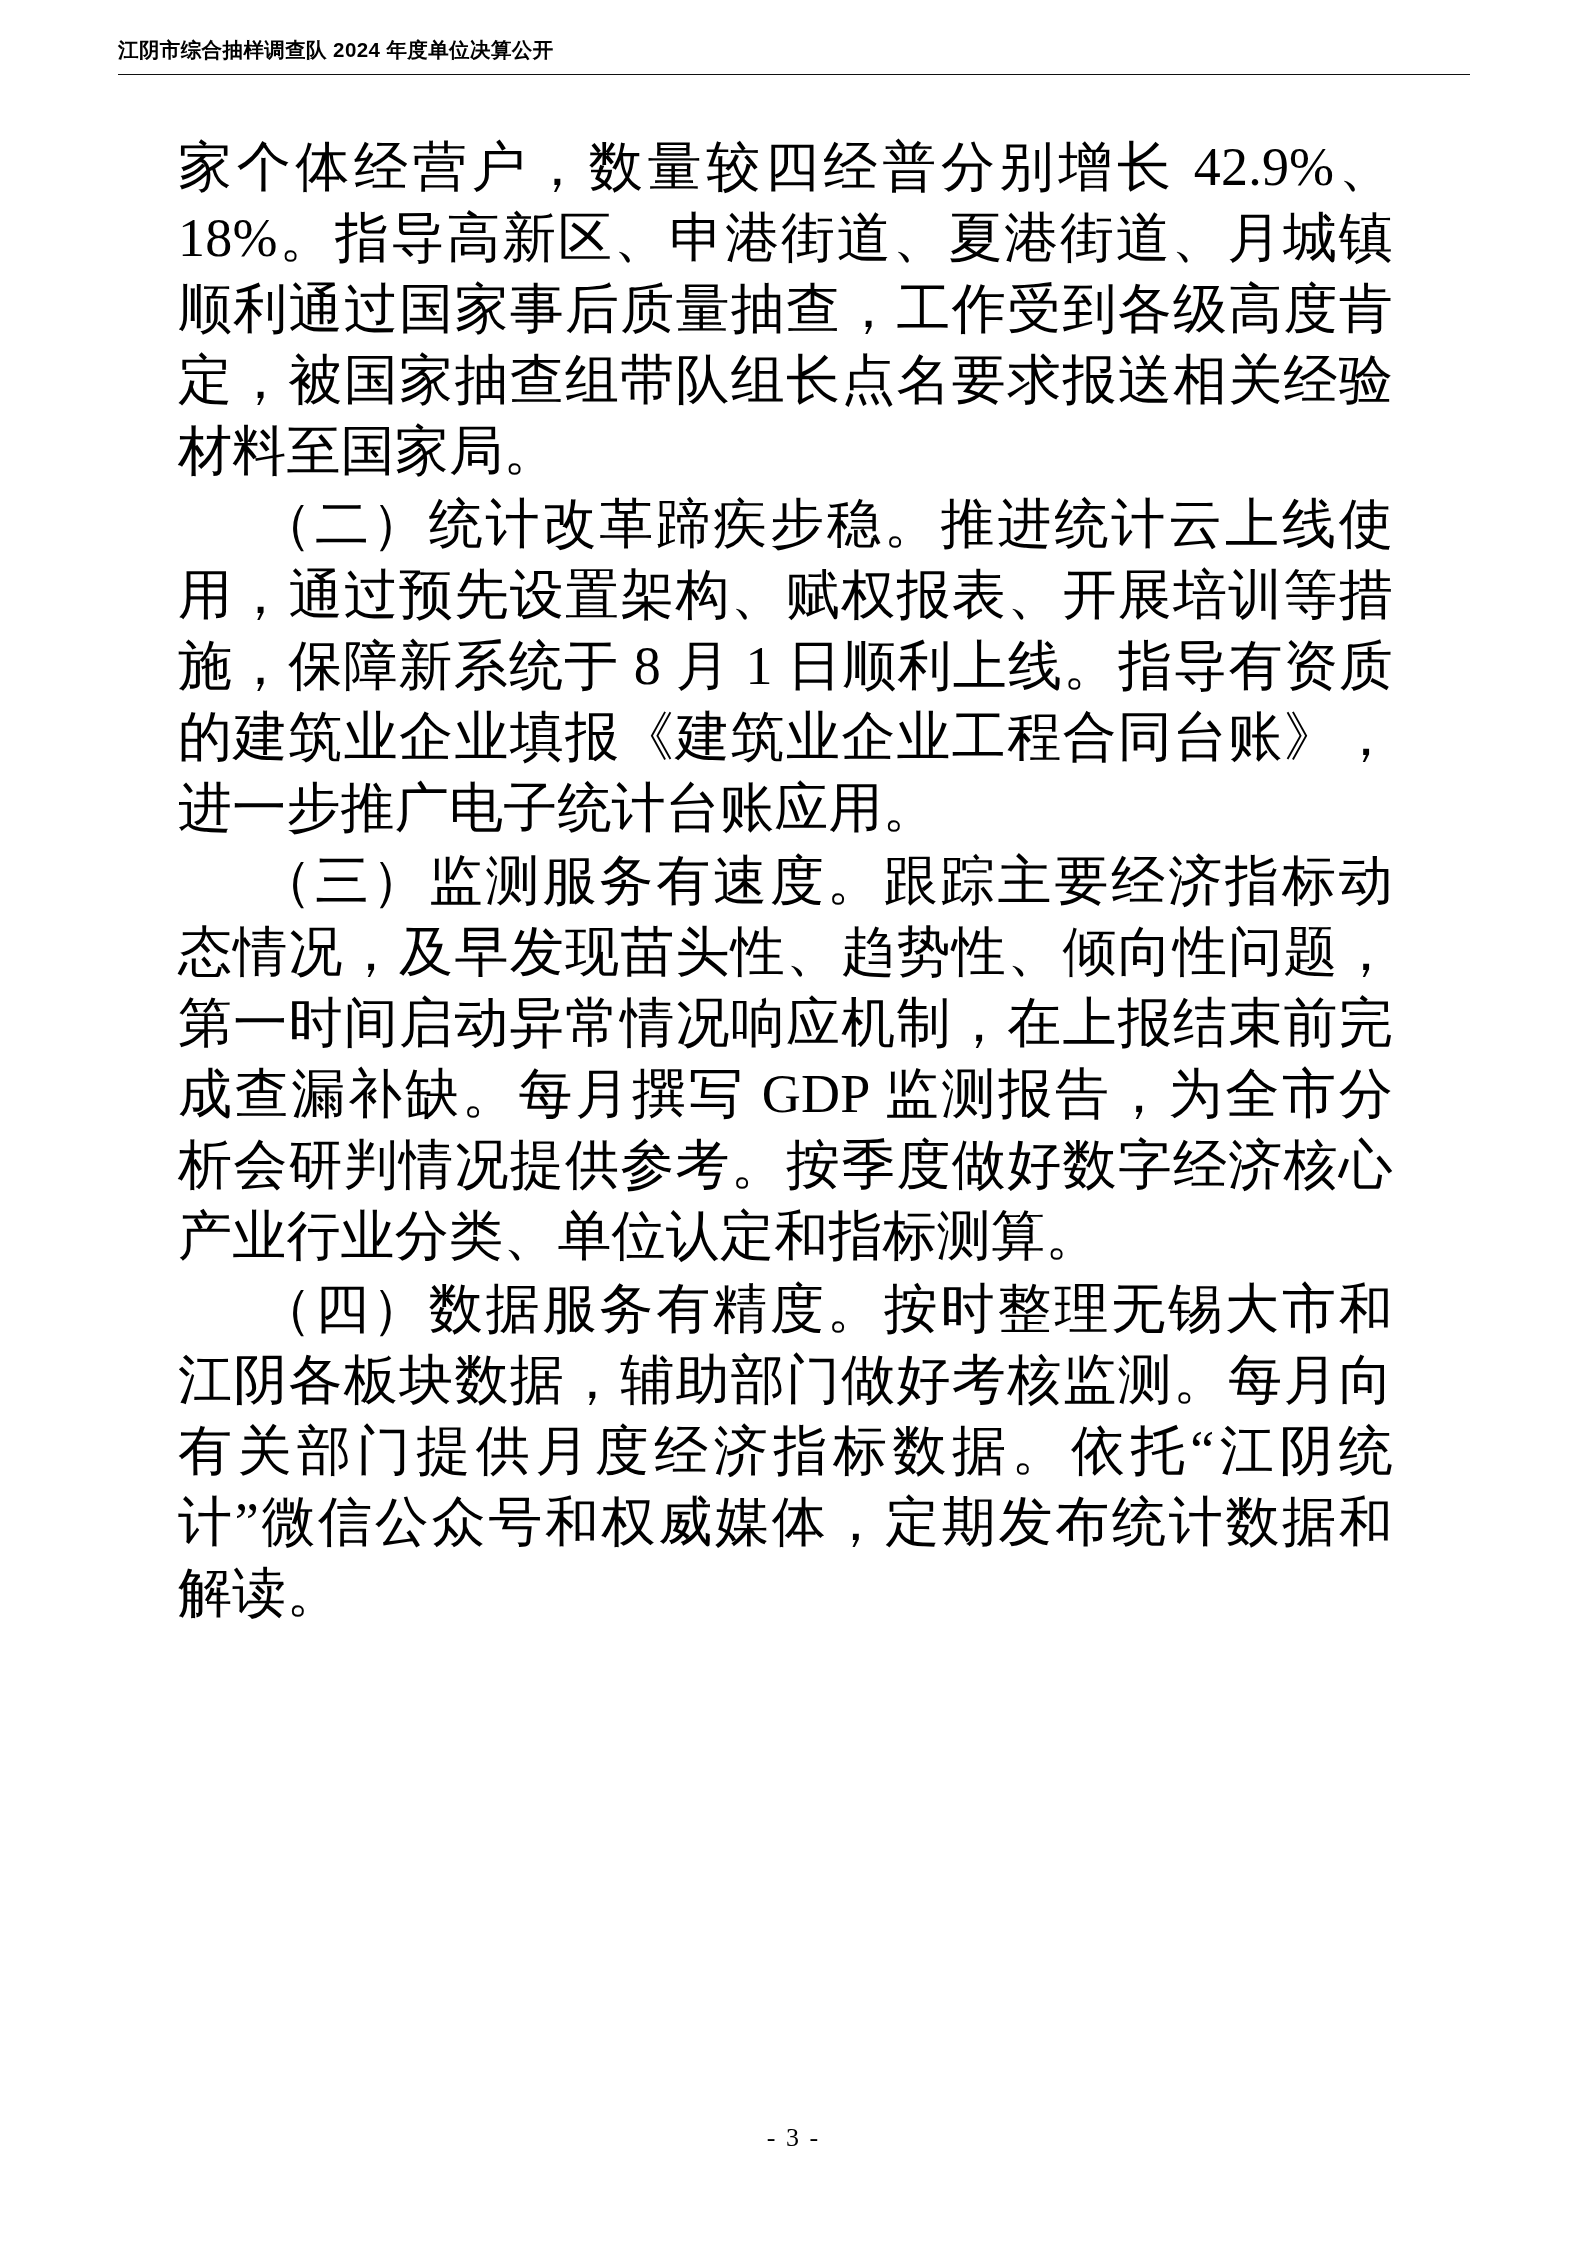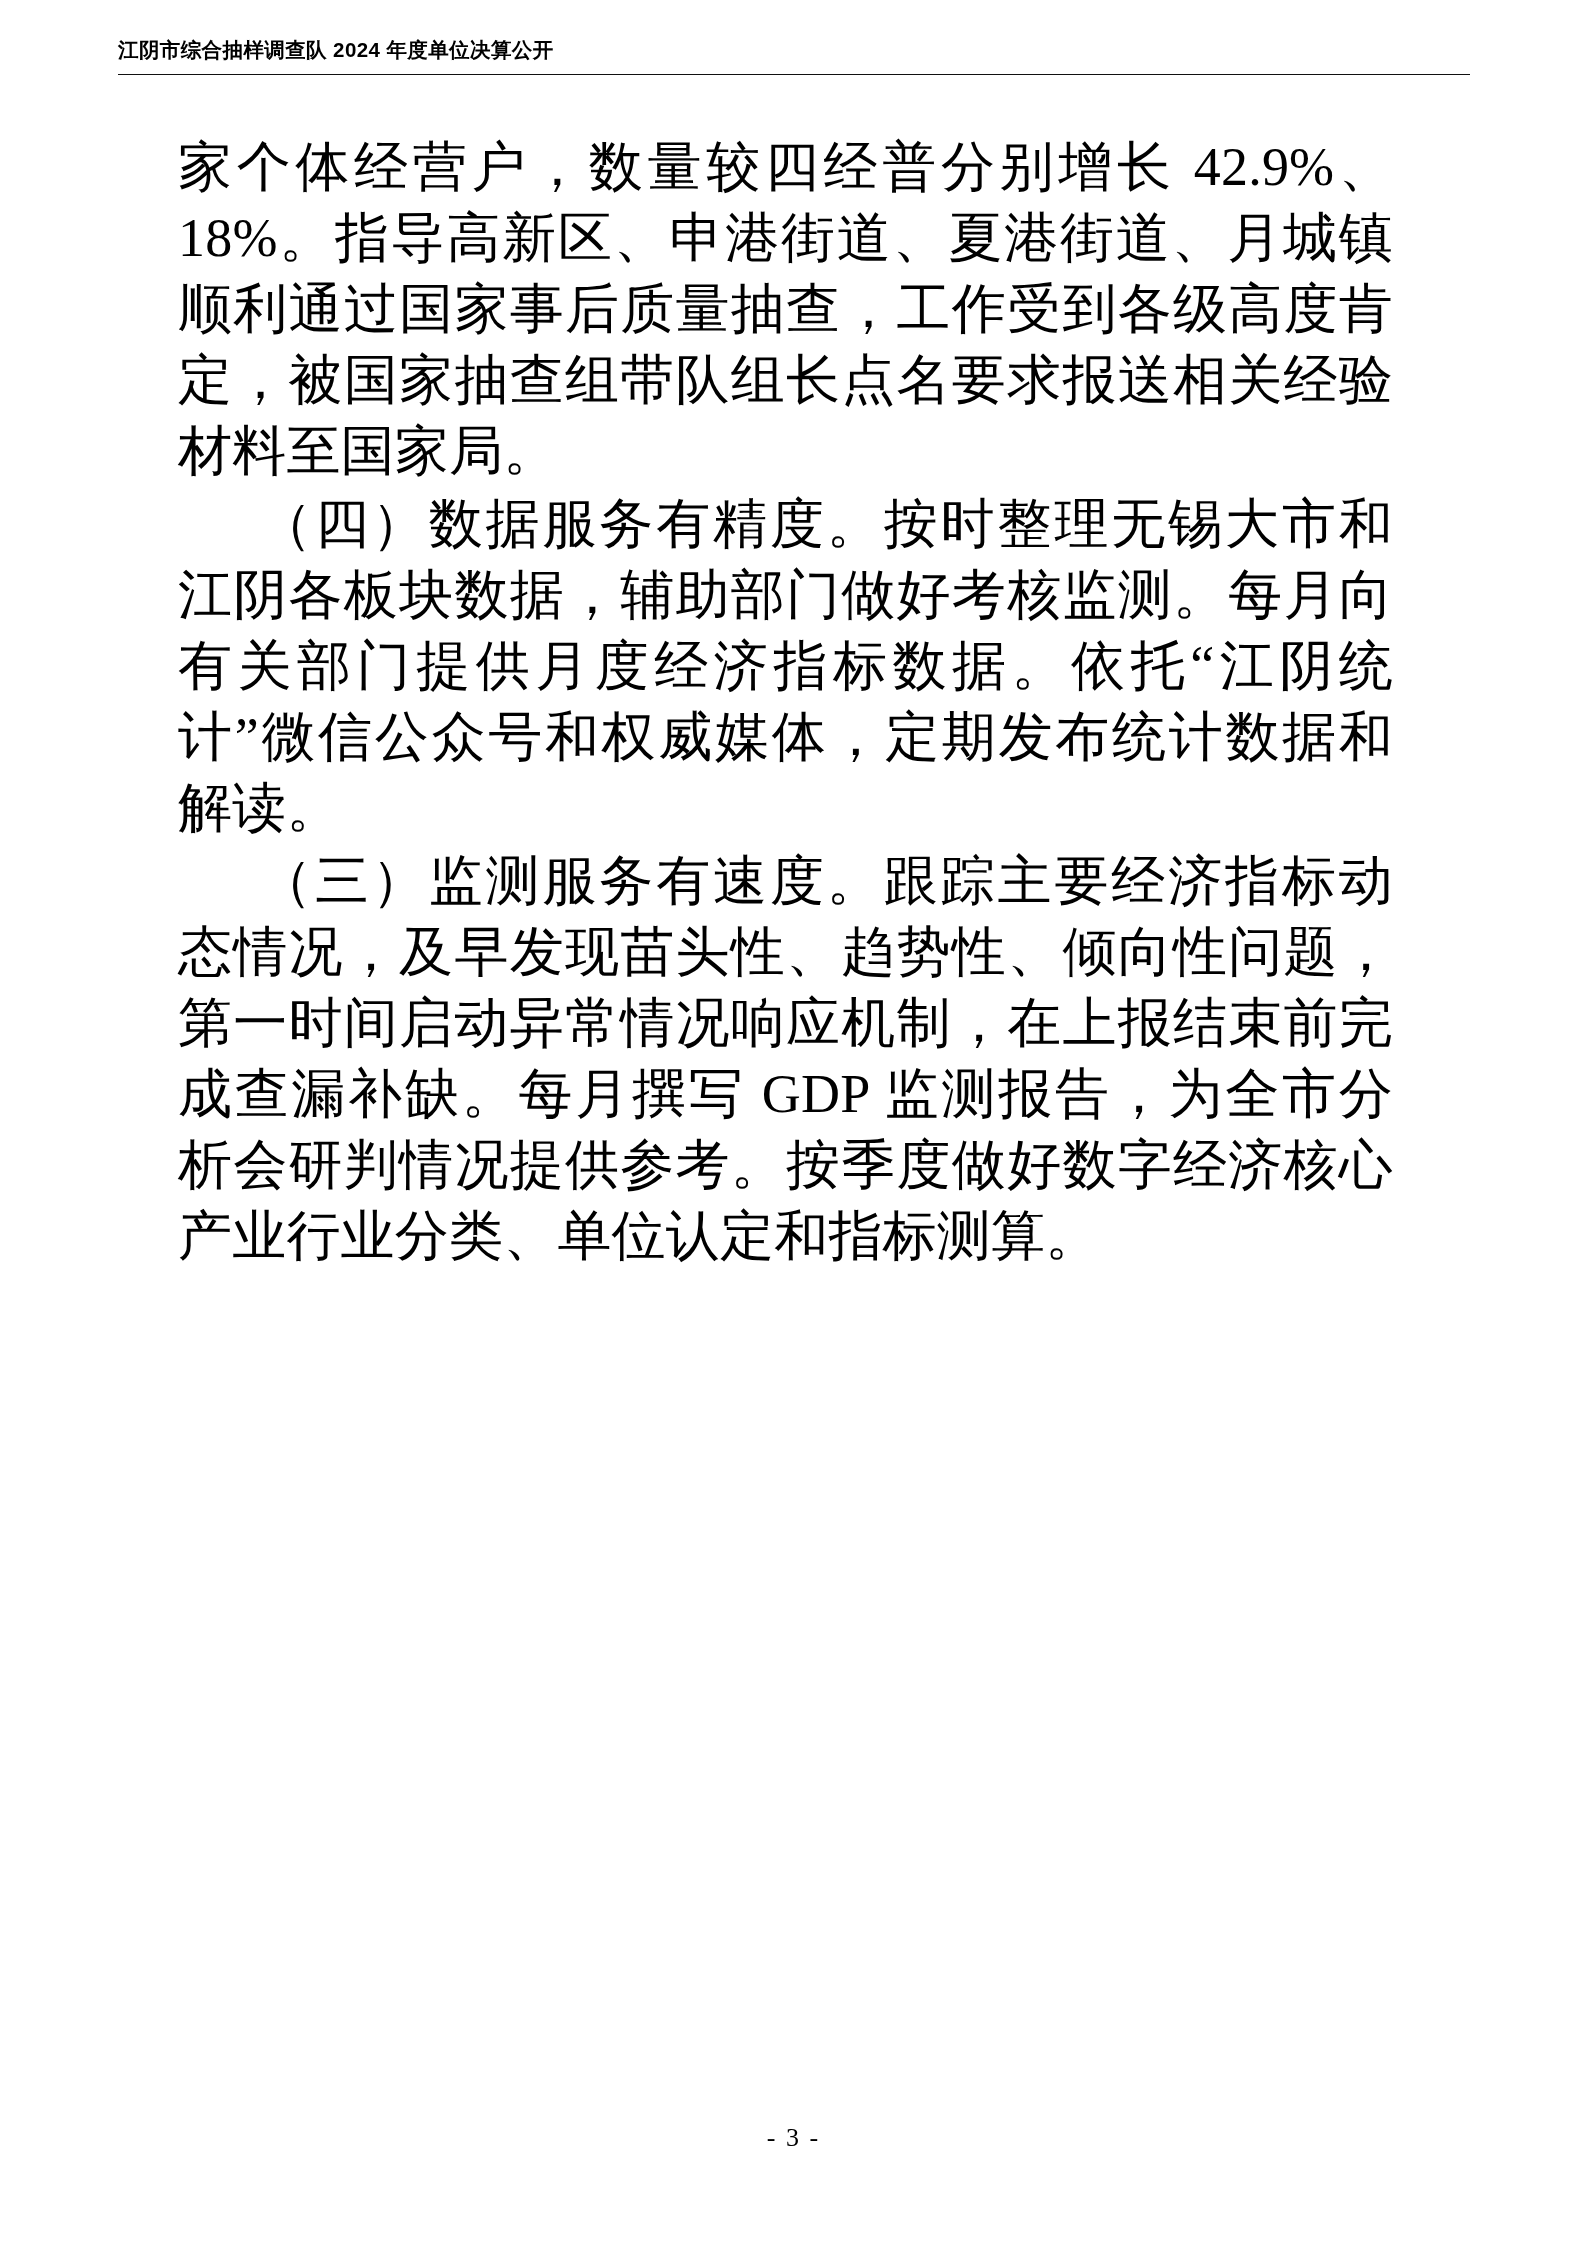--- a/index.html
+++ b/index.html
@@ -77,19 +77,20 @@
 
 <div class="page">
 
   <div class="header">
     <div class="header-title">江阴市综合抽样调查队 2024 年度单位决算公开</div>
     <div class="header-rule"></div>
   </div>
 
   <div class="content">
     <p class="para">家个体经营户，数量较四经普分别增长 42.9%、18%。指导高新区、申港街道、夏港街道、月城镇顺利通过国家事后质量抽查，工作受到各级高度肯定，被国家抽查组带队组长点名要求报送相关经验材料至国家局。</p>
+    <p class="para indent">（二）统计改革蹄疾步稳。推进统计云上线使用，通过预先设置架构、赋权报表、开展培训等措施，保障新系统于 8 月 1 日顺利上线。指导有资质的建筑业企业填报《建筑业企业工程合同台账》，进一步推广电子统计台账应用。</p>
+    <p class="para indent">（三）监测服务有速度。跟踪主要经济指标动态情况，及早发现苗头性、趋势性、倾向性问题，第一时间启动异常情况响应机制，在上报结束前完成查漏补缺。每月撰写 GDP 监测报告，为全市分析会研判情况提供参考。按季度做好数字经济核心产业行业分类、单位认定和指标测算。</p>
     <p class="para indent">（四）数据服务有精度。按时整理无锡大市和江阴各板块数据，辅助部门做好考核监测。每月向有关部门提供月度经济指标数据。依托“江阴统计”微信公众号和权威媒体，定期发布统计数据和解读。</p>
-    <p class="para indent">（三）监测服务有速度。跟踪主要经济指标动态情况，及早发现苗头性、趋势性、倾向性问题，第一时间启动异常情况响应机制，在上报结束前完成查漏补缺。每月撰写 GDP 监测报告，为全市分析会研判情况提供参考。按季度做好数字经济核心产业行业分类、单位认定和指标测算。</p>
   </div>
 
   <div class="footer">- 3 -</div>
 
 </div>
 
 </body></html>

